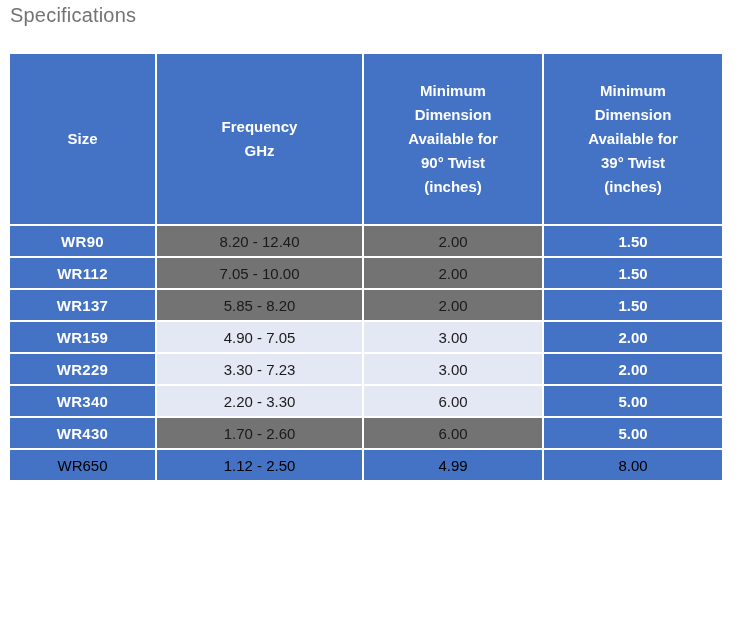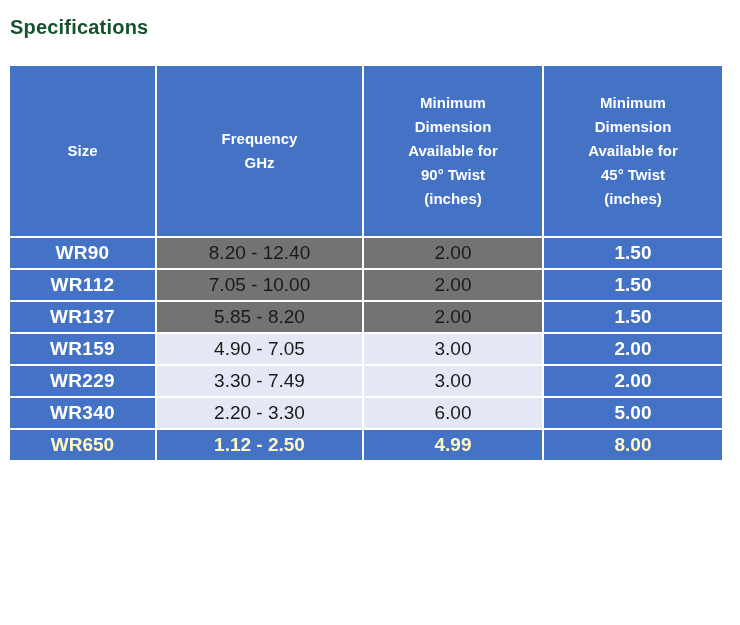--- a/index.html
+++ b/index.html
@@ -16,24 +16,24 @@
   }
   .page {
     position: relative;
     width: 740px;
     height: 625px;
     box-sizing: border-box;
     padding: 0 8px;
   }
   .doc-title {
     font-size: 20px;
-    font-weight: 700;
-    color: #14532d;
+    font-weight: 400;
+    color: #737373;
     letter-spacing: 0.2px;
-    padding: 14px 0 0 2px;
+    padding: 2px 0 0 2px;
     line-height: 26px;
     height: 32px;
   }
   table.spec-table {
     border-collapse: separate;
     border-spacing: 2px;
     width: 712px;
     margin-left: 0px;
     margin-top: 18px;
     table-layout: fixed;
@@ -58,40 +58,40 @@
     vertical-align: middle;
     height: 168px;
   }
   thead th .hdr-lines span {
     display: block;
   }
   tbody td {
     height: 28px;
     text-align: center;
     vertical-align: middle;
-    font-size: 19px;
+    font-size: 15px;
   }
   td.size-cell {
     background: #4472c4;
     color: #ffffff;
     font-weight: bold;
     letter-spacing: 0.3px;
   }
   
   tr.band-a td.data-cell { background: #737373; color: #1a1a1a; font-weight: normal; }
   tr.band-b td.data-cell { background: #e4e8f5; color: #1a1a1a; font-weight: normal; }
   td.accent-cell {
     background: #4472c4;
     color: #ffffff;
     font-weight: bold;
   }
   tr.all-accent td {
     background: #4472c4;
-    color: #fef9c3;
-    font-weight: bold;
+    color: #000000;
+    font-weight: normal;
   }
 </style>
 </head>
 <body>
 
 <div class="page">
 
   <div class="doc-title">Specifications</div>
 
   <table class="spec-table">
@@ -121,21 +121,21 @@
             <span>Available  for</span>
             <span>90° Twist</span>
             <span>(inches)</span>
           </div>
         </th>
         <th>
           <div class="hdr-lines">
             <span>Minimum</span>
             <span>Dimension</span>
             <span>Available  for</span>
-            <span>45° Twist</span>
+            <span>39° Twist</span>
             <span>(inches)</span>
           </div>
         </th>
       </tr>
     </thead>
     <tbody>
 
       <tr class="band-a">
         <td class="size-cell">WR90</td>
         <td class="data-cell">8.20 - 12.40</td>
@@ -160,33 +160,39 @@
       <tr class="band-b">
         <td class="size-cell">WR159</td>
         <td class="data-cell">4.90 - 7.05</td>
         <td class="data-cell">3.00</td>
         <td class="accent-cell">2.00</td>
       </tr>
 
 
       <tr class="band-b">
         <td class="size-cell">WR229</td>
-        <td class="data-cell">3.30 - 7.49</td>
+        <td class="data-cell">3.30 - 7.23</td>
         <td class="data-cell">3.00</td>
         <td class="accent-cell">2.00</td>
       </tr>
 
 
       <tr class="band-b">
         <td class="size-cell">WR340</td>
         <td class="data-cell">2.20 - 3.30</td>
         <td class="data-cell">6.00</td>
         <td class="accent-cell">5.00</td>
       </tr>
 
+      <tr class="band-a">
+        <td class="size-cell">WR430</td>
+        <td class="data-cell">1.70 - 2.60</td>
+        <td class="data-cell">6.00</td>
+        <td class="accent-cell">5.00</td>
+      </tr>
 
       <tr class="all-accent">
         <td>WR650</td>
         <td>1.12 - 2.50</td>
         <td>4.99</td>
         <td>8.00</td>
       </tr>
 
     </tbody>
   </table>

